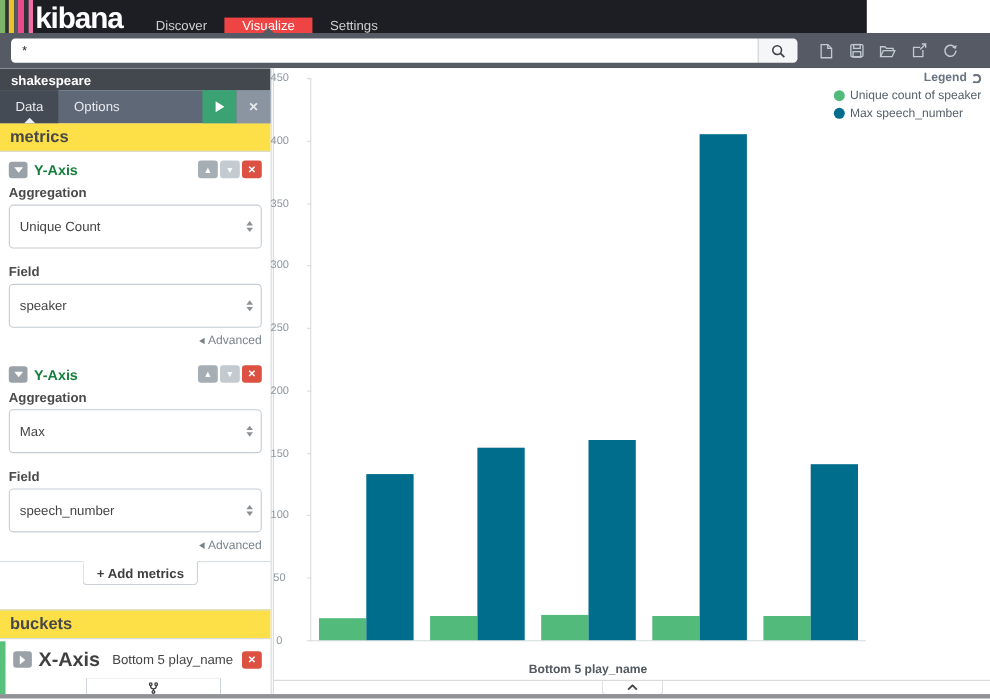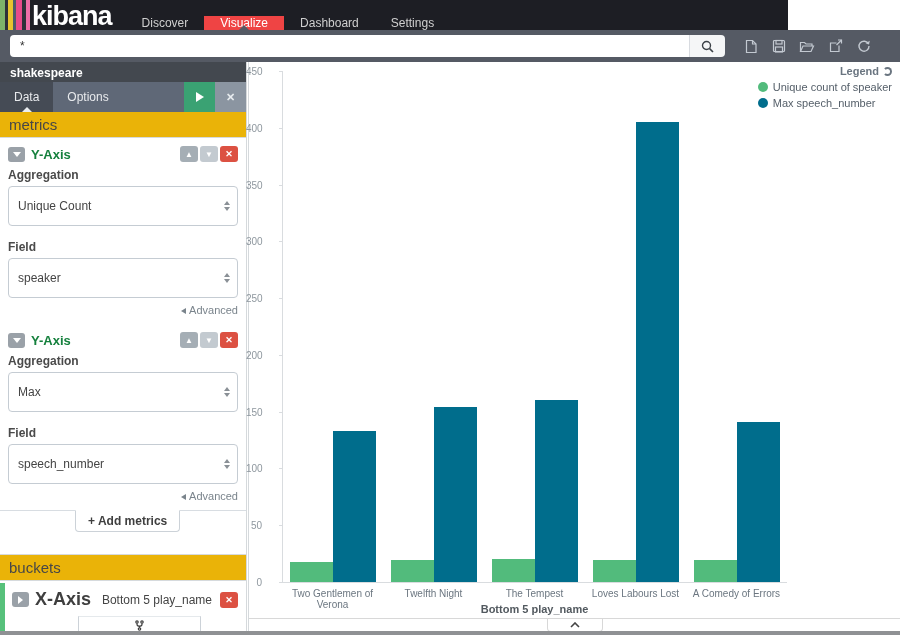--- a/index.html
+++ b/index.html
@@ -30,21 +30,21 @@
   .side-tabbar { position:relative; background:#5f6877; height:30px; display:flex; align-items:stretch; }
   .side-tab { position:relative; color:#e8eaed; font-size:12px; padding:0 14px; display:flex; align-items:center; cursor:pointer; }
   .side-tab.active { background:#454b55; }
   .side-tab.active::after { content:""; position:absolute; bottom:0; left:50%; margin-left:-5px;
     border-left:5px solid transparent; border-right:5px solid transparent; border-bottom:5px solid #e9edf0; }
   .side-tab-spacer { flex:1; }
   .apply-btn { width:31px; background:#3aa273; border:none; display:flex; align-items:center; justify-content:center; cursor:pointer; }
   .apply-btn .tri { width:0; height:0; border-top:5px solid transparent; border-bottom:5px solid transparent; border-left:8px solid #fff; }
   .discard-btn { width:31px; background:#8b95a1; border:none; color:#e8ecef; font-size:11px; font-weight:bold; cursor:pointer; }
 
-  .section-header { background:#eab308; color:#474747; font-weight:normal; font-size:15px; padding:4px 9px; border-bottom:1px solid #d6dadd; }
+  .section-header { background:#fde047; color:#474747; font-weight:bold; font-size:15px; padding:4px 9px; border-bottom:1px solid #d6dadd; }
 
   .agg-group { padding:6px 8px 0 8px; }
   .agg-row { display:flex; align-items:center; margin:2px 0 4px 0; }
   .caret-btn { width:17px; height:15px; background:#9aa1a8; border:none; border-radius:3px; margin-right:6px; display:flex; align-items:center; justify-content:center; cursor:pointer; }
   .caret-down { width:0;height:0;border-left:4px solid transparent;border-right:4px solid transparent;border-top:5px solid #fff; }
   .caret-right { width:0;height:0;border-top:4px solid transparent;border-bottom:4px solid transparent;border-left:5px solid #fff; }
   .agg-title { font-weight:bold; font-size:13px; color:#15803d; flex:1; }
   .mini-btn { width:18px; height:16px; border:none; border-radius:3px; margin-left:2px; color:#fff; font-size:8px; display:flex; align-items:center; justify-content:center; cursor:pointer; }
   .mini-up { background:#a5aeb5; } .mini-down { background:#c3cad0; }
   .mini-x { background:#dc5142; font-weight:bold; font-size:9px; }
@@ -72,21 +72,21 @@
   
   .chart-area { position:absolute; left:248px; top:62px; right:0; bottom:4px; background:#fff; border-left:1px solid #d5d9dc; }
   .legend { position:absolute; top:3px; right:8px; text-align:right; z-index:3; }
   .legend-head { font-size:11px; font-weight:bold; color:#6a7580; display:flex; align-items:center; justify-content:flex-end; gap:4px; cursor:pointer; }
   .legend-toggle-ring { width:9px; height:9px; border:2px solid #6a7580; border-radius:50%; border-left-color:transparent; display:inline-block; }
   .legend-item { display:flex; align-items:center; justify-content:flex-start; gap:5px; margin-top:4px; font-size:11px; color:#56606a; cursor:pointer; }
   .legend-dot { width:10px; height:10px; border-radius:50%; flex:0 0 10px; }
 
   .plot-region { position:absolute; left:33px; top:9px; width:505px; height:512px; border-left:1px solid #d9dcdf; border-bottom:1px solid #d9dcdf; }
   .ytick { position:absolute; left:0; width:100%; height:0; }
-  .ytick .lbl { position:absolute; left:-37px; width:16px; text-align:right; font-size:10px; color:#8e979e; top:-5px; }
+  .ytick .lbl { position:absolute; left:-37px; width:16px; text-align:center; font-size:10px; color:#8e979e; top:-5px; }
   .ytick .mark { position:absolute; left:-4px; width:4px; height:1px; background:#d9dcdf; top:0; }
   .bars { position:absolute; inset:0; display:flex; align-items:flex-end; }
   .bar-group { flex:1; display:flex; justify-content:center; align-items:flex-end; height:100%; }
   .bar { width:43px; }
   .xlabels { position:absolute; left:33px; top:526px; width:505px; display:flex; }
   .xlabel { flex:1; text-align:center; font-size:10px; color:#6b7680; }
   .x-title { position:absolute; left:33px; top:541px; width:505px; text-align:center; font-size:11px; font-weight:bold; color:#52595f; }
 
   .spy-bar { position:absolute; left:0; right:0; bottom:0; height:13px; border-top:1px solid #d8d8d8; background:#fff; display:flex; justify-content:center; }
   .spy-tab { width:56px; height:13px; background:#fff; border:1px solid #d8d8d8; border-top:none; border-radius:0 0 4px 4px; display:flex; align-items:center; justify-content:center; cursor:pointer; }
@@ -105,21 +105,20 @@
       <div style="width: 5px; background: rgb(232, 195, 46);"></div>
       <div style="width: 3px; background: rgb(78, 90, 104);"></div>
       <div style="width: 6px; background: rgb(232, 74, 138);"></div>
       <div style="width: 4px; background: rgb(46, 49, 56);"></div>
       <div style="width: 4px; background: rgb(238, 111, 167);"></div>
     </div>
   <div class="brand">kibana</div>
   <div class="nav-tabs">
     <div class="nav-tab">Discover</div>
     <div class="nav-tab active">Visualize</div>
-    <div class="nav-tab">Dashboard</div>
     <div class="nav-tab">Settings</div>
   </div>
 </div>
 
 <div class="toolbar">
   <div class="query-wrap">
     <input class="query-input" value="*" style="">
     <button class="query-btn">
       <span>
         <svg width="13" height="13" viewBox="0 0 13 13">
@@ -347,27 +346,20 @@
         <div class="bar-group">
           <div class="bar" style="height: 4.22222%; background: rgb(82, 187, 124);"></div>
           <div class="bar" style="height: 90%; background: rgb(0, 109, 140);"></div>
         </div>
         <div class="bar-group">
           <div class="bar" style="height: 4.22222%; background: rgb(82, 187, 124);"></div>
           <div class="bar" style="height: 31.3333%; background: rgb(0, 109, 140);"></div>
         </div>
       </div>
   </div>
-  <div class="xlabels" id="xlabels">
-      <div class="xlabel">Two Gentlemen of Verona</div>
-      <div class="xlabel">Twelfth Night</div>
-      <div class="xlabel">The Tempest</div>
-      <div class="xlabel">Loves Labours Lost</div>
-      <div class="xlabel">A Comedy of Errors</div>
-    </div>
   <div class="x-title">Bottom 5 play_name</div>
 
   <div class="spy-bar">
     <div class="spy-tab">
       <span>
         <svg width="10" height="6" viewBox="0 0 10 6" fill="none" stroke="#444" stroke-width="1.6">
             <path d="M1 5 L5 1 L9 5"></path>
           </svg>
       </span>
     </div>

